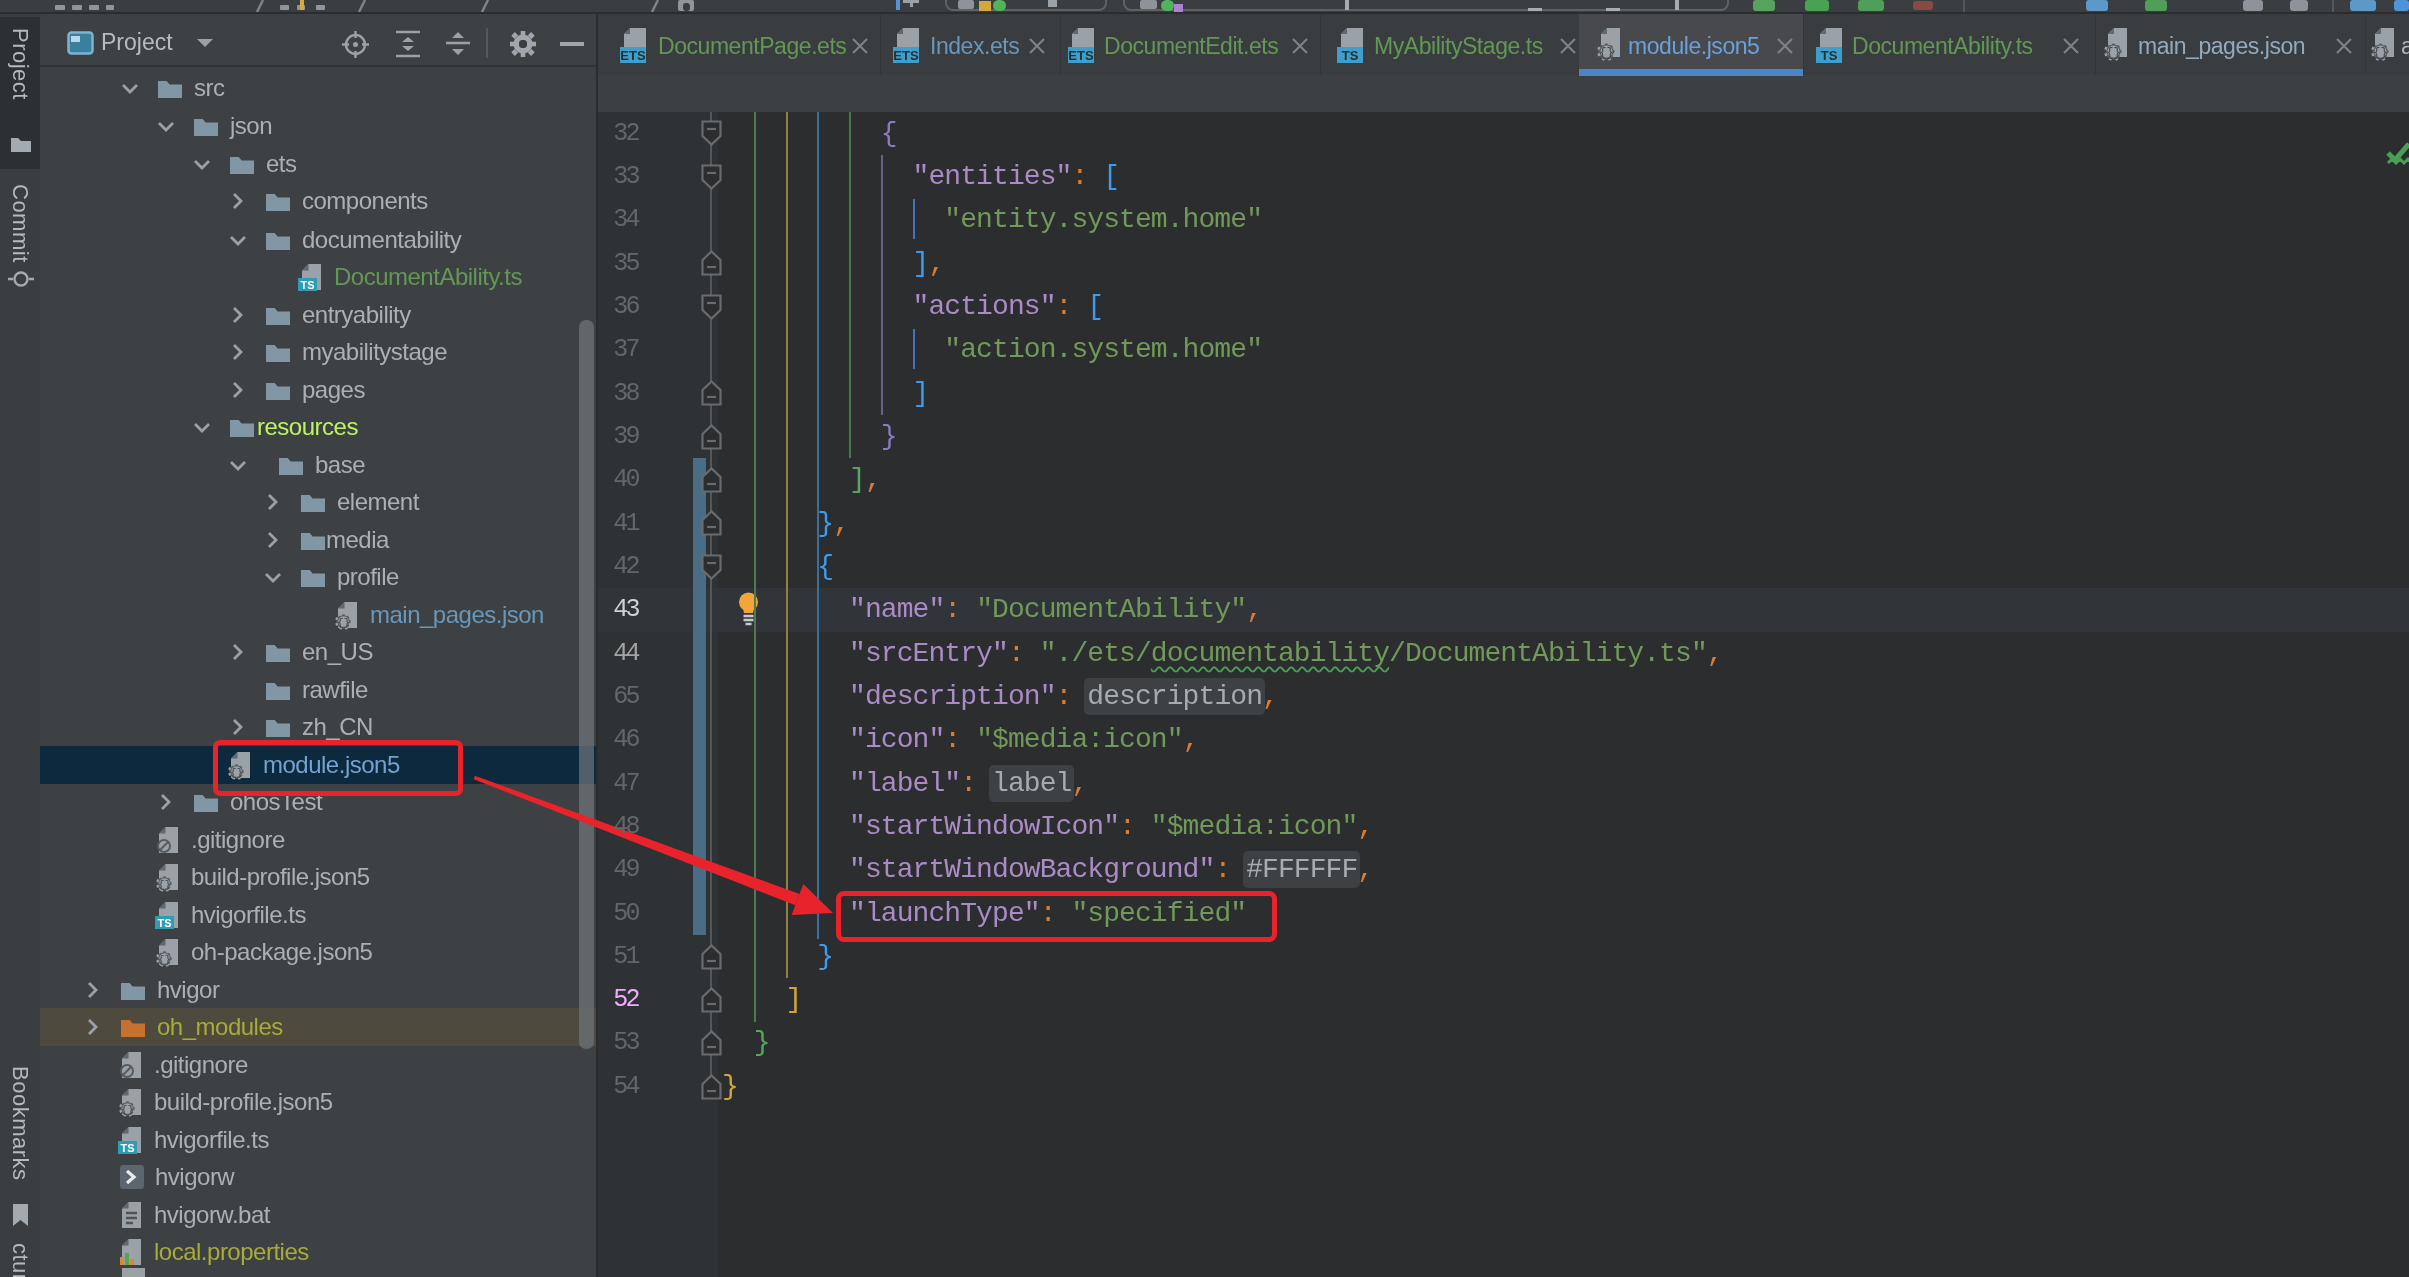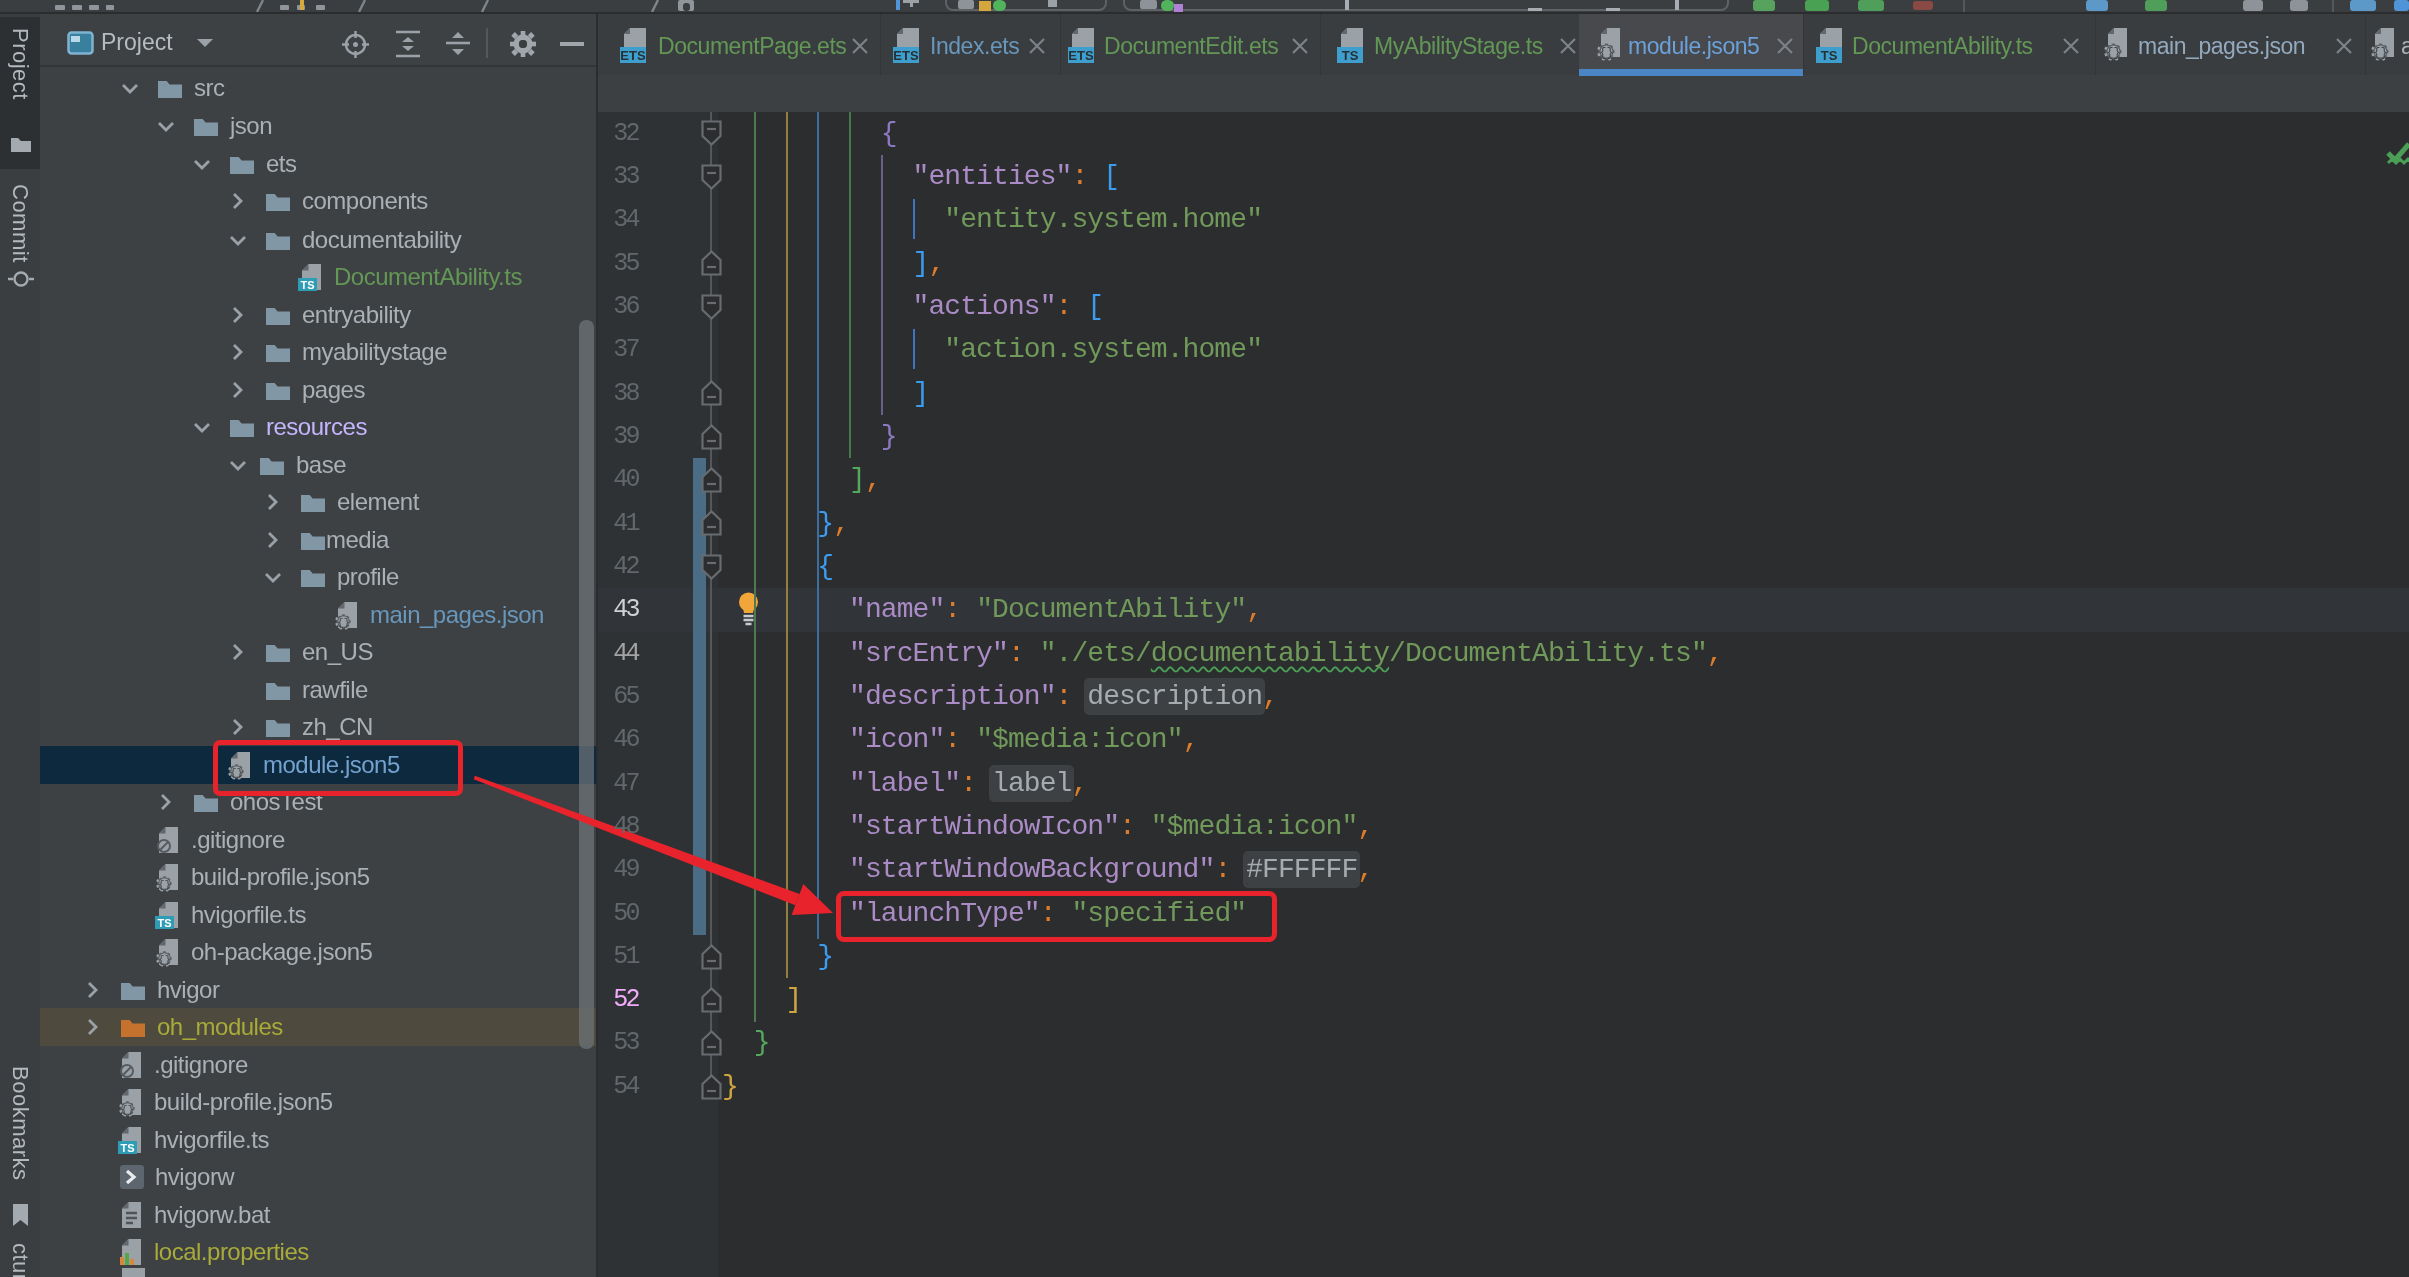--- a/index.html
+++ b/index.html
@@ -214,26 +214,26 @@
     <span class="tx" style="margin-left:11px;color:#a9b0b6">pages</span>
   </div>
 <svg class="abs" style="left:193px;top:422px" width="18" height="11">
     <path d="M2 2 l7 7 l7-7" fill="none" stroke="#9aa1a8" stroke-width="2.8"></path>
   </svg>
 <div class="row" style="top:408px;left:229px;width:331px">
     <svg width="26" height="22" style="flex:none">
       <path d="M1 4 h8.5 l3 3.5 h12.5 v13.5 h-24 z" fill="#8297a6"></path>
       <path d="M1 4 h8.5 l3 3.5 h-11.5 z" fill="#8297a6" opacity="0.75"></path>
     </svg>
-    <span class="tx" style="margin-left:11px;color:#c4b5fd">resources</span>
+    <span class="tx" style="margin-left:2px;color:#bef264">resources</span>
   </div>
 <svg class="abs" style="left:229px;top:460px" width="18" height="11">
     <path d="M2 2 l7 7 l7-7" fill="none" stroke="#9aa1a8" stroke-width="2.8"></path>
   </svg>
-<div class="row" style="top:446px;left:259px;width:295px">
+<div class="row" style="top:446px;left:278px;width:295px">
     <svg width="26" height="22" style="flex:none">
       <path d="M1 4 h8.5 l3 3.5 h12.5 v13.5 h-24 z" fill="#8297a6"></path>
       <path d="M1 4 h8.5 l3 3.5 h-11.5 z" fill="#8297a6" opacity="0.75"></path>
     </svg>
     <span class="tx" style="margin-left:11px;color:#a9b0b6">base</span>
   </div>
 <svg class="abs" style="left:267px;top:493px" width="11" height="18">
     <path d="M2 2 l7 7 l-7 7" fill="none" stroke="#9aa1a8" stroke-width="2.8"></path>
   </svg>
 <div class="row" style="top:483px;left:300px;width:260px">

